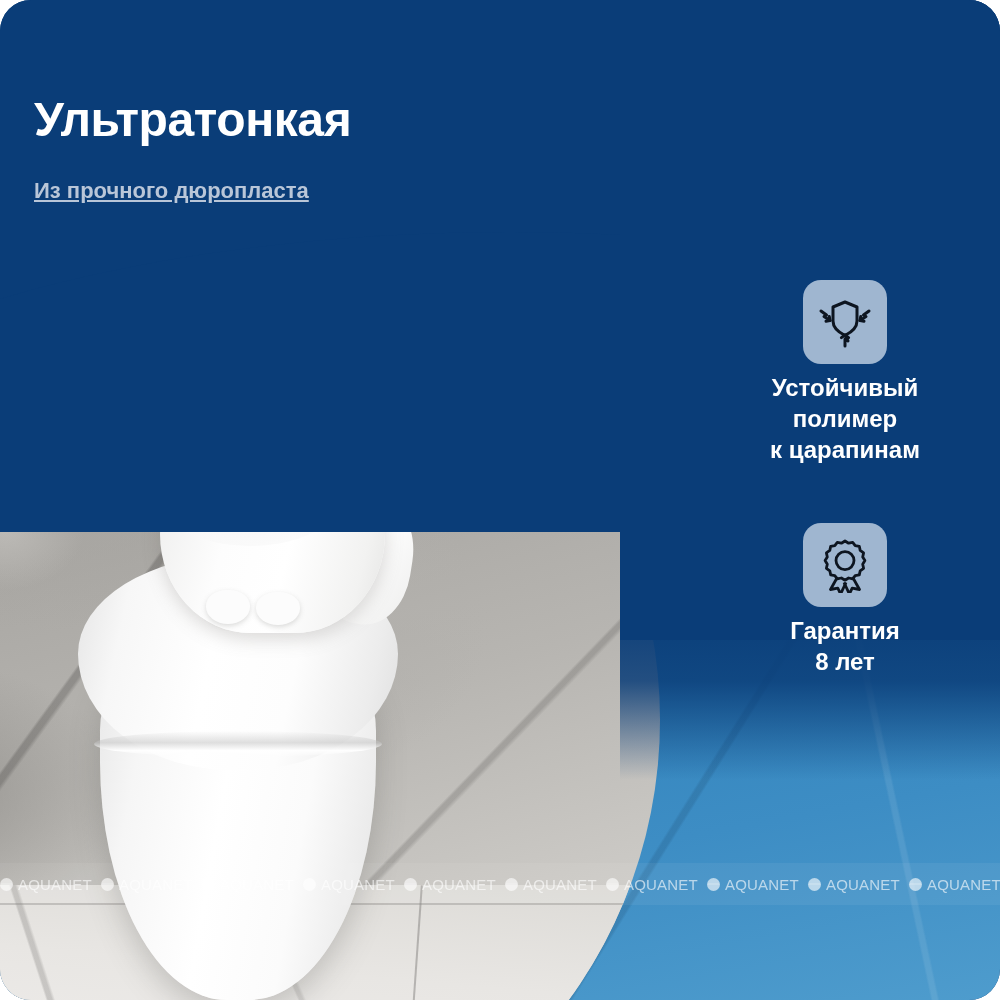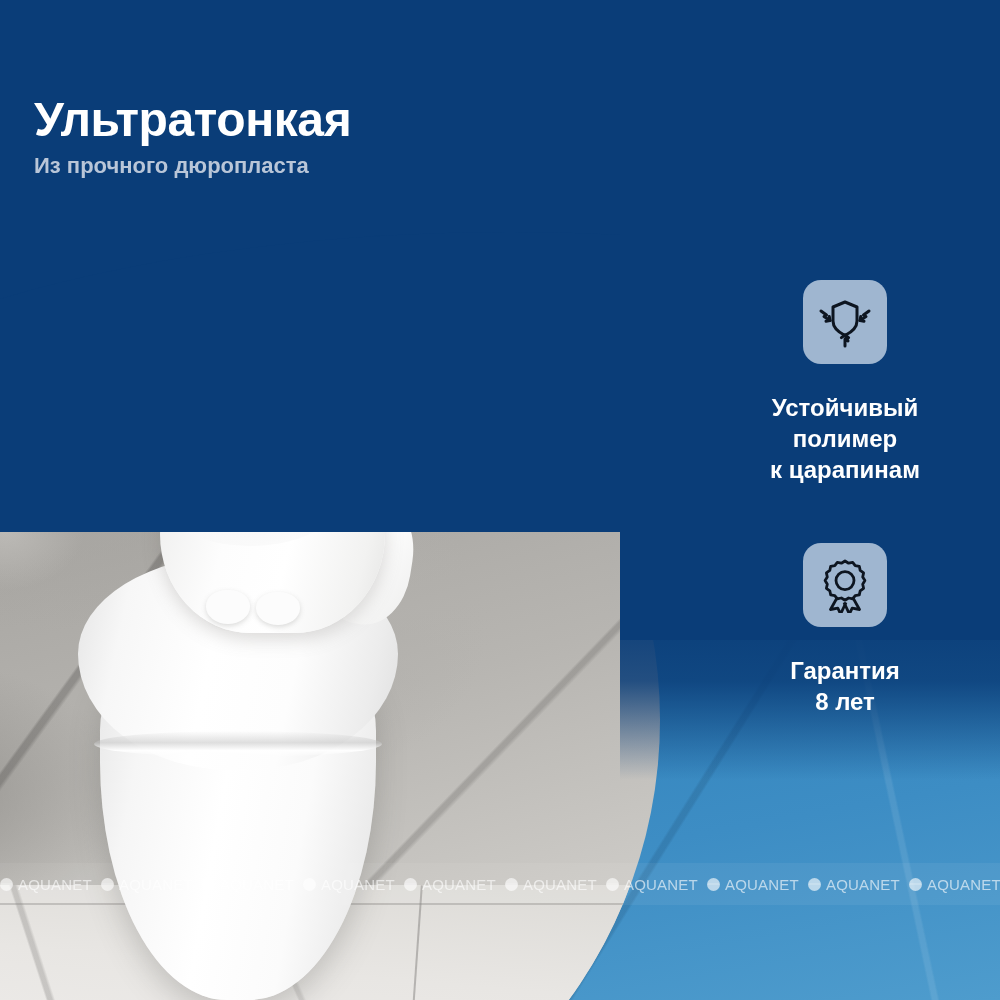--- a/index.html
+++ b/index.html
@@ -5,20 +5,21 @@
 <style>
   html,body{margin:0;padding:0;background:#ffffff;}
   *{box-sizing:border-box;}
 
   #banner{
     position:relative;
     width:1000px;height:1000px;
     overflow:hidden;
     background:#0a3d78;
     font-family:"Liberation Sans","DejaVu Sans",sans-serif;
+    border-radius:31px;
     -webkit-font-smoothing:antialiased;
   }
 
   
   .scene{position:absolute;inset:0;}
 
   
   .blue-lower{
     position:absolute;left:0;top:300px;right:0;bottom:0;
     background:
@@ -165,35 +166,35 @@
     position:absolute;left:620px;top:600px;width:380px;height:180px;
     background:linear-gradient(180deg,#0a3d78 0%,rgba(10,61,120,.86) 45%,rgba(10,61,120,0) 100%);
   }
 
   .title-block{position:absolute;left:34px;top:92px;width:600px;}
   .title-line{
     display:block;color:#ffffff;font-size:48px;font-weight:700;
     line-height:56px;letter-spacing:-.4px;white-space:nowrap;
   }
   .subtitle{
-    display:block;margin-top:4px;color:#b9c6d8;
-    font-size:22px;font-weight:700;line-height:28px;white-space:nowrap;
+    display:block;margin-top:29px;color:#b9c6d8;
+    font-size:22px;font-weight:700;line-height:28px;white-space:nowrap;text-decoration:underline;
   }
 
   
   .features{position:absolute;left:690px;top:280px;width:310px;}
   .feature{width:100%;text-align:center;}
   .feature + .feature{margin-top:58px;text-align:center;}
   .tile{
     width:84px;height:84px;margin:0 auto;
     background:#9fb6d0;border-radius:18px;
     display:flex;align-items:center;justify-content:center;
   }
   .feature-text{
-    margin-top:28px;color:#ffffff;
+    margin-top:8px;color:#ffffff;
     font-size:24px;font-weight:700;line-height:31px;
   }
   .feature-text span{display:block;white-space:nowrap;}
 
   
   .wm-strip{
     position:absolute;left:0;top:863px;width:1000px;height:42px;
     background:rgba(255,255,255,.06);
     display:flex;align-items:center;
     overflow:hidden;pointer-events:none;

